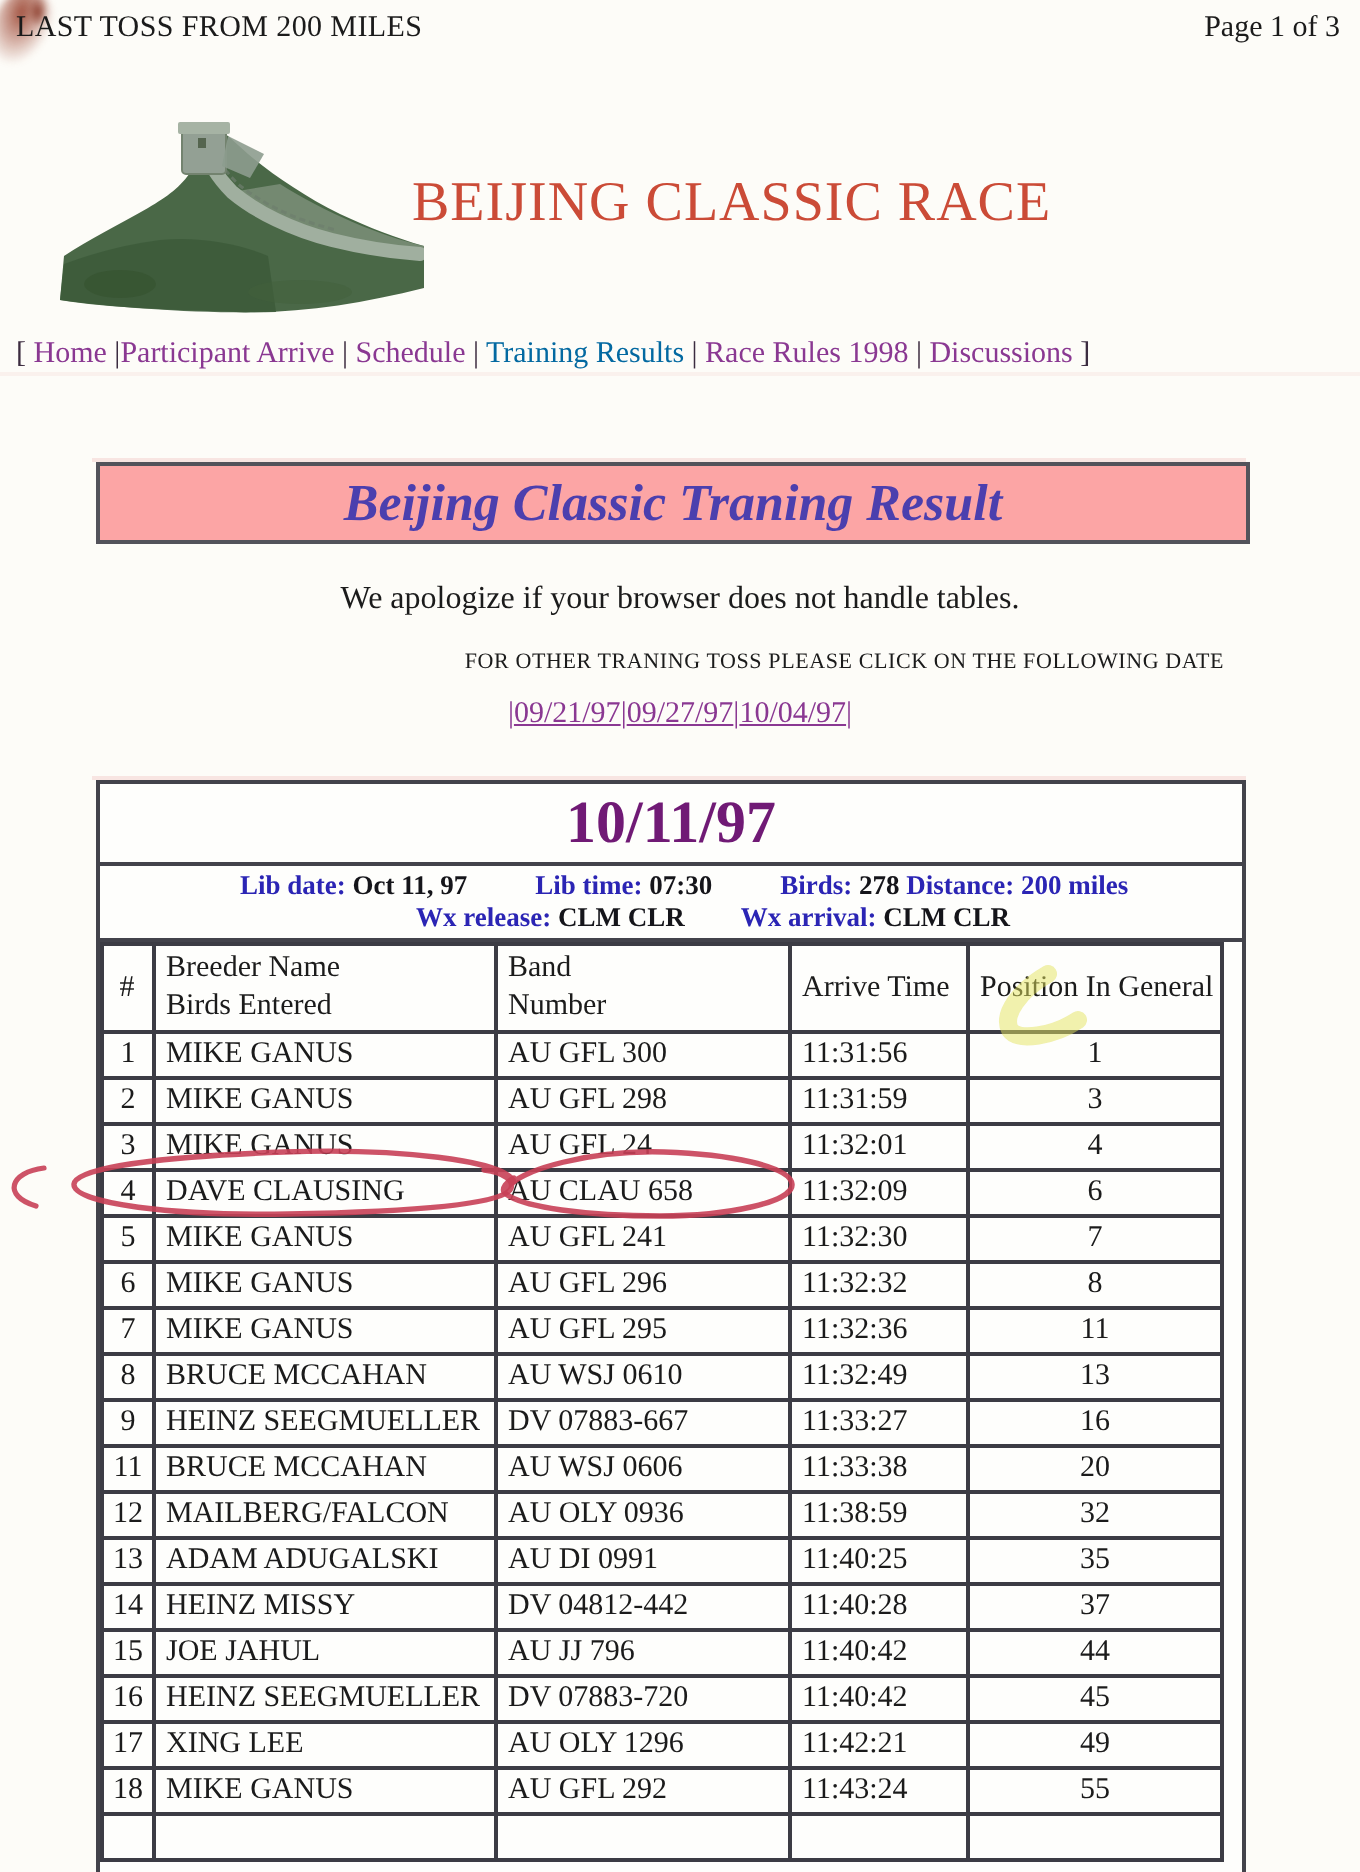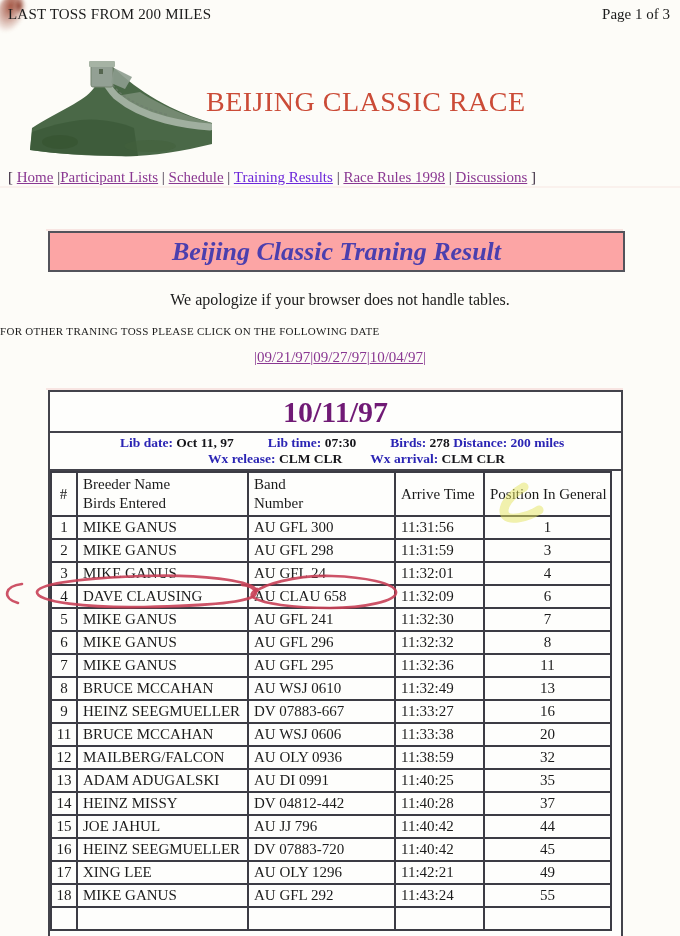--- a/index.html
+++ b/index.html
@@ -16,27 +16,27 @@
   .stain1{left:-4px;top:-6px;width:30px;height:42px;border-radius:50%;
     background:radial-gradient(ellipse at 40% 30%, rgba(140,40,18,.8), rgba(140,40,18,0) 65%);
     filter:blur(1.5px);transform:rotate(18deg);}
   .stain2{left:14px;top:-2px;width:10px;height:16px;border-radius:50%;
     background:radial-gradient(ellipse, rgba(120,30,12,.7), rgba(120,30,12,0) 70%);filter:blur(1px);}
   
   .wall{left:30px;top:54px;width:182px;height:104px;}
   .banner-title{left:206px;top:86px;width:300px;font-size:28px;letter-spacing:.5px;white-space:nowrap;}
   
   .nav{left:8px;top:169px;font-size:15px;white-space:nowrap;color:#3c2c40;}
-  .nav a{cursor:pointer;text-decoration:underline;margin-top:47px;}
+  .nav a{cursor:pointer;margin-top:47px;}
   
   .boxed-title{left:48px;top:231px;width:573px;height:37px;border:2px solid #53535b;
     background:#fca5a5;text-align:center;line-height:37px;
     font-size:26px;font-weight:bold;font-style:italic;}
   .apology{left:0;top:291px;width:680px;text-align:center;font-size:16px;}
-  .instruction{left:0;top:325px;width:612px;text-align:left;font-size:11px;letter-spacing:.3px;}
+  .instruction{left:0;top:325px;width:612px;text-align:right;font-size:11px;letter-spacing:.3px;}
   .datelinks{left:0;top:349px;width:680px;text-align:center;font-size:15px;}
   .datelinks a{cursor:pointer;text-decoration:underline;}
   
   .streak{height:2px;background:rgba(225,130,130,.18);}
   
   .results{left:48px;top:390px;width:571px;height:546px;border:2px solid #43434b;border-bottom:none;overflow:hidden;background:#fefefc;}
   .r-title{height:39px;border-bottom:2px solid #43434b;text-align:center;
     font-size:30px;font-weight:bold;line-height:40px;}
   .r-info{height:34px;border-bottom:2px solid #43434b;font-size:13.5px;font-weight:bold;padding-top:2px;padding-left:24px;}
   .r-info .line{display:flex;line-height:16px;white-space:nowrap;}
@@ -72,21 +72,21 @@
   <rect x="61" y="9" width="22" height="24" rx="2" fill="#93a094" stroke="#73836f" stroke-width="1"></rect>
   <rect x="59" y="7" width="26" height="6" rx="1" fill="#a6b3a4"></rect>
   <rect x="69" y="15" width="4" height="5" fill="#55654f"></rect>
   <path d="M84 14 L102 23 L95 35 L81 29 Z" fill="#8d9c8e" opacity=".9"></path>
   <ellipse cx="30" cy="88" rx="18" ry="7" fill="#35522f" opacity=".6"></ellipse>
   <ellipse cx="120" cy="92" rx="26" ry="6" fill="#42603c" opacity=".5"></ellipse>
 </svg>
 
 <div class="abs banner-title" style="color:#cb4b37;">BEIJING CLASSIC RACE</div>
 
-<div class="abs nav" id="nav-row">[ <a style="color: rgb(138, 56, 146);">Home</a> |<a style="color: rgb(138, 56, 146);">Participant Lists</a> | <a style="color: rgb(138, 56, 146);">Schedule</a> | <a style="color: #6d28d9;">Training Results</a> | <a style="color: rgb(138, 56, 146);">Race Rules 1998</a> | <a style="color: rgb(138, 56, 146);">Discussions</a> ]</div>
+<div class="abs nav" id="nav-row">[ <a style="color: rgb(138, 56, 146);">Home</a> |<a style="color: rgb(138, 56, 146);">Participant Arrive</a> | <a style="color: rgb(138, 56, 146);">Schedule</a> | <a style="color: #0369a1;">Training Results</a> | <a style="color: rgb(138, 56, 146);">Race Rules 1998</a> | <a style="color: rgb(138, 56, 146);">Discussions</a> ]</div>
 
 <div class="abs streak" style="left:0;top:186px;width:680px;opacity:.5;"></div>
 <div class="abs streak" style="left:46px;top:229px;width:577px;"></div>
 <div class="abs streak" style="left:46px;top:388px;width:577px;"></div>
 
 <div class="abs boxed-title">
   <span style="color:#4b3fae;">Beijing Classic Traning Result</span>
 </div>
 
 <div class="abs apology">We apologize if your browser does not handle tables.</div>

